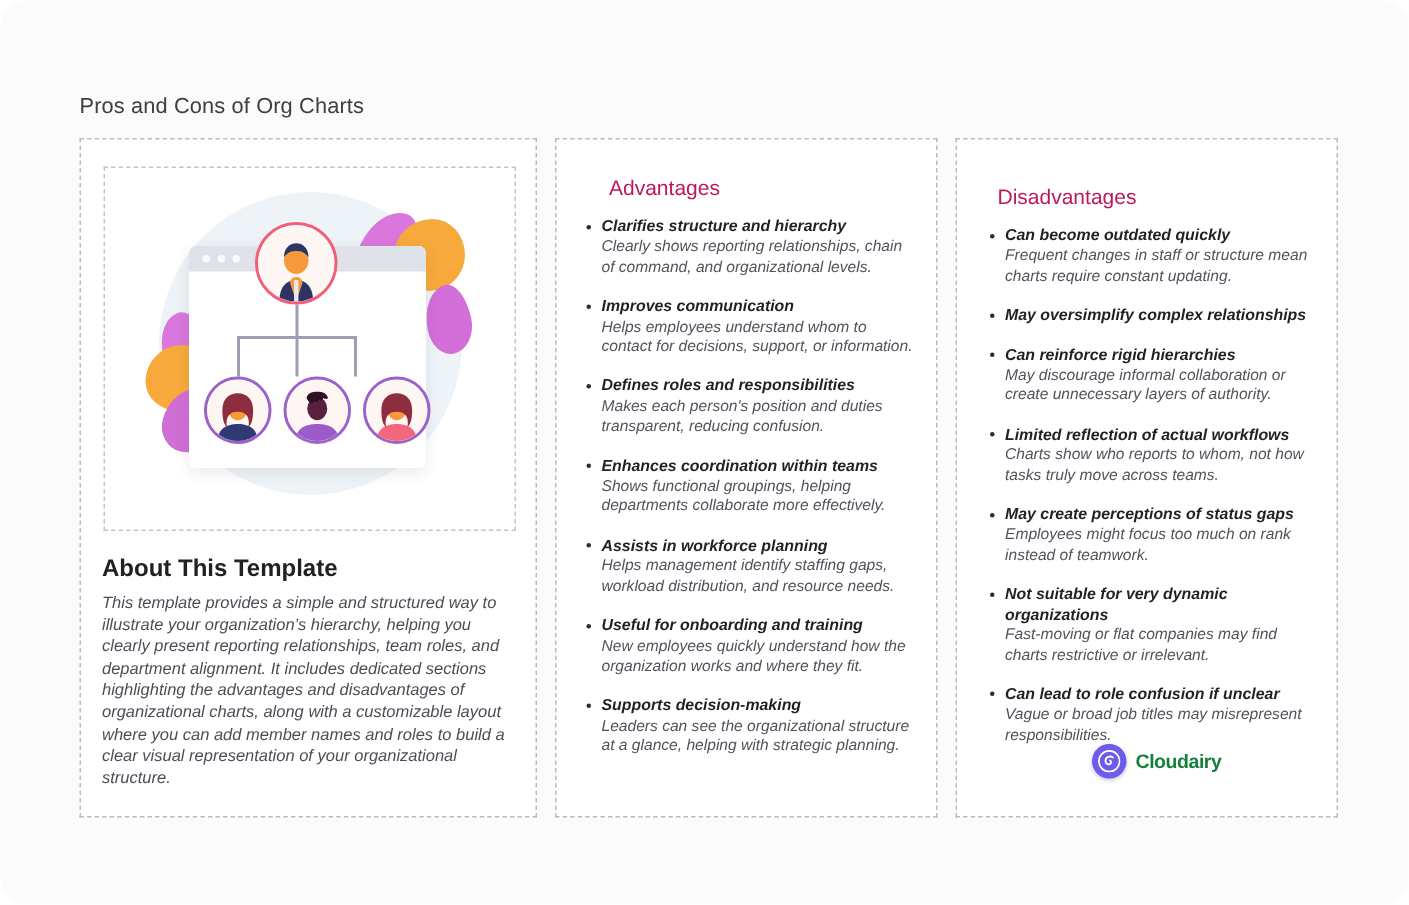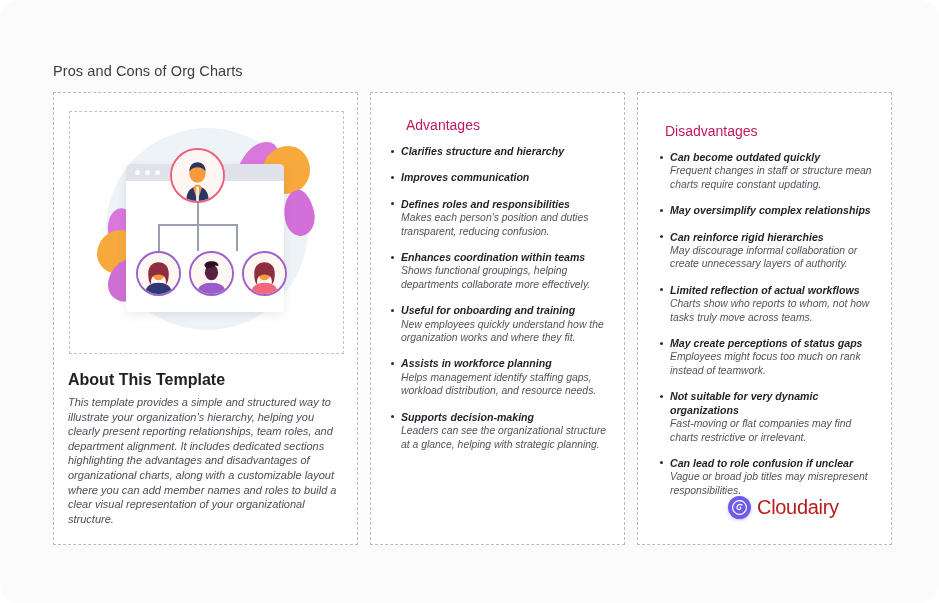--- a/index.html
+++ b/index.html
@@ -141,21 +141,21 @@
     position: absolute; left: 90px; top: 403px;
     display: flex; align-items: center; gap: 6px;
   }
   .logo-mark {
     width: 23px; height: 23px; border-radius: 50%;
     background: #6c5ce7;
     display: flex; align-items: center; justify-content: center;
     box-shadow: 0 1px 3px rgba(80,70,180,.35);
   }
   .logo-text {
-    font-size: 20px; font-weight: normal; color: #b91c1c;
+    font-size: 13px; font-weight: bold; color: #15803d;
     letter-spacing: -.3px;
   }
 </style>
 </head>
 <body>
 
 <div class="page">
 
   <div class="page-title">Pros and Cons of Org Charts</div>
 
@@ -232,54 +232,56 @@
     </div>
   </div>
 
   <div class="card" id="card-adv">
     <div class="col-title">Advantages</div>
     <div class="list" id="adv-list">
         <div class="item">
           <span class="bullet"></span>
           <span class="item-text">
             <div class="item-head">Clarifies structure and hierarchy</div>
+            <div class="item-desc">Clearly shows reporting relationships, chain of command, and organizational levels.</div>
           </span>
         </div>
         <div class="item">
           <span class="bullet"></span>
           <span class="item-text">
             <div class="item-head">Improves communication</div>
+            <div class="item-desc">Helps employees understand whom to contact for decisions, support, or information.</div>
           </span>
         </div>
         <div class="item">
           <span class="bullet"></span>
           <span class="item-text">
             <div class="item-head">Defines roles and responsibilities</div>
             <div class="item-desc">Makes each person's position and duties transparent, reducing confusion.</div>
           </span>
         </div>
         <div class="item">
           <span class="bullet"></span>
           <span class="item-text">
             <div class="item-head">Enhances coordination within teams</div>
             <div class="item-desc">Shows functional groupings, helping departments collaborate more effectively.</div>
           </span>
         </div>
         <div class="item">
           <span class="bullet"></span>
           <span class="item-text">
+            <div class="item-head">Assists in workforce planning</div>
+            <div class="item-desc">Helps management identify staffing gaps, workload distribution, and resource needs.</div>
+          </span>
+        </div>
+        <div class="item">
+          <span class="bullet"></span>
+          <span class="item-text">
             <div class="item-head">Useful for onboarding and training</div>
             <div class="item-desc">New employees quickly understand how the organization works and where they fit.</div>
-          </span>
-        </div>
-        <div class="item">
-          <span class="bullet"></span>
-          <span class="item-text">
-            <div class="item-head">Assists in workforce planning</div>
-            <div class="item-desc">Helps management identify staffing gaps, workload distribution, and resource needs.</div>
           </span>
         </div>
         <div class="item">
           <span class="bullet"></span>
           <span class="item-text">
             <div class="item-head">Supports decision-making</div>
             <div class="item-desc">Leaders can see the organizational structure at a glance, helping with strategic planning.</div>
           </span>
         </div>
       </div>

